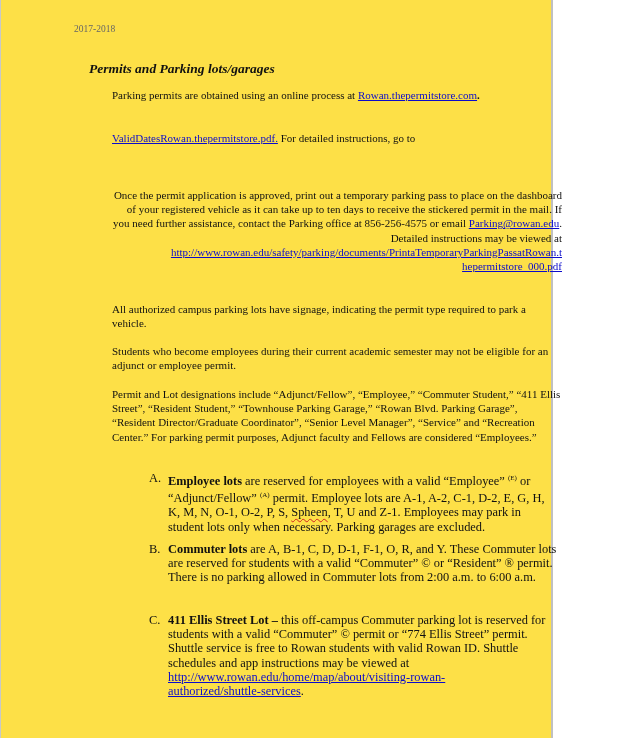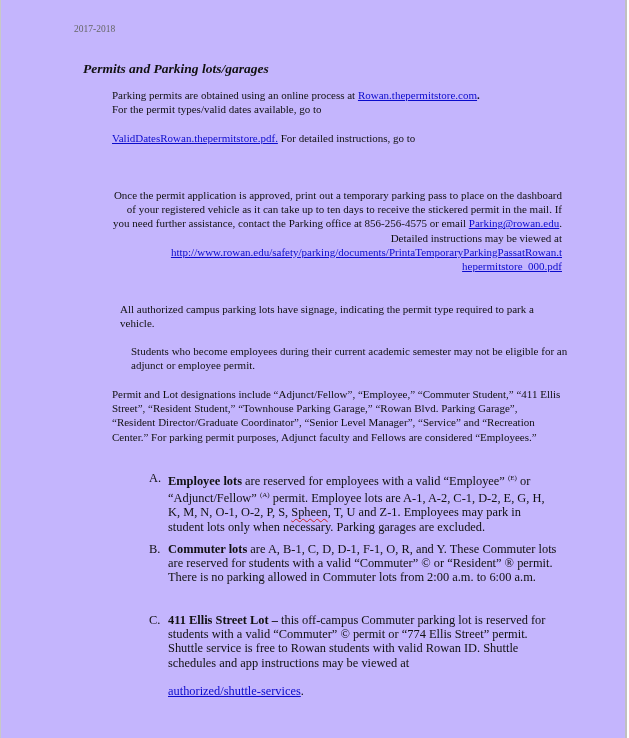--- a/index.html
+++ b/index.html
@@ -2,30 +2,30 @@
 <html><head>
   <meta charset="utf-8">
   <style>
     html, body { margin: 0; padding: 0; background: #ffffff; }
     body {
       width: 629px; height: 738px; position: relative; overflow: hidden;
       font-family: "Liberation Serif", "DejaVu Serif", serif;
       color: #111111;
     }
     .page {
-      position: absolute; left: 0; top: 0; width: 627px; height: 738px;
+      position: absolute; left: 0; top: 0; width: 553px; height: 738px;
       border-left: 1px solid #c8c8c8; border-right: 2px solid #c0c0c0;
-      box-sizing: border-box; background: #c4b5fd;
+      box-sizing: border-box; background: #fde047;
     }
     .header-year {
       position: absolute; left: 73px; top: 24px;
       font-size: 9.5px; color: #666666;
     }
     .section-title {
-      position: absolute; left: 82px; top: 61px;
+      position: absolute; left: 88px; top: 61px;
       font-size: 13.5px; font-weight: bold; font-style: italic; color: #111;
     }
     .body {
       position: absolute; left: 111px; width: 450px;
       font-size: 11px; line-height: 14.2px;
     }
     a, .link { color: #1a0dab; color: #0b0bcc; text-decoration: underline; }
     .list { position: absolute; left: 148px; width: 410px; font-size: 12.4px; line-height: 14.2px; }
     .item { position: relative; padding-left: 19px; }
     .marker { position: absolute; left: 0; top: 0; }
@@ -37,32 +37,32 @@
 <body>
 
 <div class="page">
 
   <div class="header-year">2017-2018</div>
 
   <div class="section-title">Permits and Parking lots/garages</div>
 
   <div class="body" style="top:88px;">
     <span>Parking permits are obtained using an online process at </span><a class="link">Rowan.thepermitstore.com</a><span class="bold">.</span><br>
-    <span>For the permit types/valid dates available, go to</span><br>
+    <br>
     <a class="link"><br><span>ValidDatesRowan.thepermitstore.pdf.</span></a><span>  For detailed instructions, go to</span><br>
   </div>
 
   <div class="body" style="top:188px;text-align:right;">
     <span>Once the permit application is approved, print out a temporary parking pass to place on the dashboard of your registered vehicle as it can take up to ten days to receive the stickered permit in the mail.  If you need further assistance, contact the Parking office at 856-256-4575 or email </span><a class="link">Parking@rowan.edu</a><span>.  Detailed instructions may be viewed at</span><br>
     <a class="link"><span>http://www.rowan.edu/safety/parking/documents/PrintaTemporaryParkingPassatRowan.t</span><br><span>hepermitstore_000.pdf</span></a>
   </div>
 
-  <div class="body" style="top:302px;margin-left:8px;">All authorized campus parking lots have signage, indicating the permit type required to park a vehicle.</div>
+  <div class="body" style="top:302px;">All authorized campus parking lots have signage, indicating the permit type required to park a vehicle.</div>
 
-  <div class="body" style="top:344px;margin-left:19px;">Students who become employees during their current academic semester may not be eligible for an adjunct or employee permit.</div>
+  <div class="body" style="top:344px;">Students who become employees during their current academic semester may not be eligible for an adjunct or employee permit.</div>
 
   <div class="body" style="top:387px;">Permit and Lot designations include “Adjunct/Fellow”, “Employee,” “Commuter Student,” “411 Ellis Street”, “Resident Student,” “Townhouse Parking Garage,” “Rowan Blvd. Parking Garage”, “Resident Director/Graduate Coordinator”, “Senior Level Manager”, “Service” and “Recreation Center.”  For parking permit purposes, Adjunct faculty and Fellows are considered “Employees.”</div>
 
   <div class="list" style="top:471px;">
     <div class="item">
       <span class="marker">A.</span>
       <span class="bold">Employee lots</span><span> are reserved for employees with a valid “Employee” </span><span class="sup">(E)</span><span> or “Adjunct/Fellow” </span><span class="sup">(A)</span><span> permit.  Employee lots are A-1, A-2, C-1, D-2, E, G, H, K, M, N, O-1, O-2, P, S, </span><span class="squiggle">Spheen</span><span>, T, U and Z-1. Employees may park in student lots only when necessary. Parking garages are excluded.</span>
     </div>
   </div>
 
@@ -70,17 +70,17 @@
     <div class="item">
       <span class="marker">B.</span>
       <span class="bold">Commuter lots</span><span> are A, B-1, C, D, D-1, F-1, O, R, and Y.  These Commuter lots are reserved for students with a valid “Commuter” © or “Resident” ® permit.  There is no parking allowed in Commuter lots from 2:00 a.m. to 6:00 a.m.</span>
     </div>
   </div>
 
   <div class="list" style="top:613px;">
     <div class="item">
       <span class="marker">C.</span>
       <span class="bold">411 Ellis Street Lot –</span><span> this off-campus Commuter parking lot is reserved for students with a valid “Commuter” © permit or “774 Ellis Street” permit.  Shuttle service is free to Rowan students with valid Rowan ID.  Shuttle schedules and app instructions may be viewed at </span><br>
-      <a class="link"><br><span>authorized/shuttle-services</span></a><span>.</span>
+      <a class="link"><span>http://www.rowan.edu/home/map/about/visiting-rowan-</span><br><span>authorized/shuttle-services</span></a><span>.</span>
     </div>
   </div>
 
 </div>
 
 </body></html>

